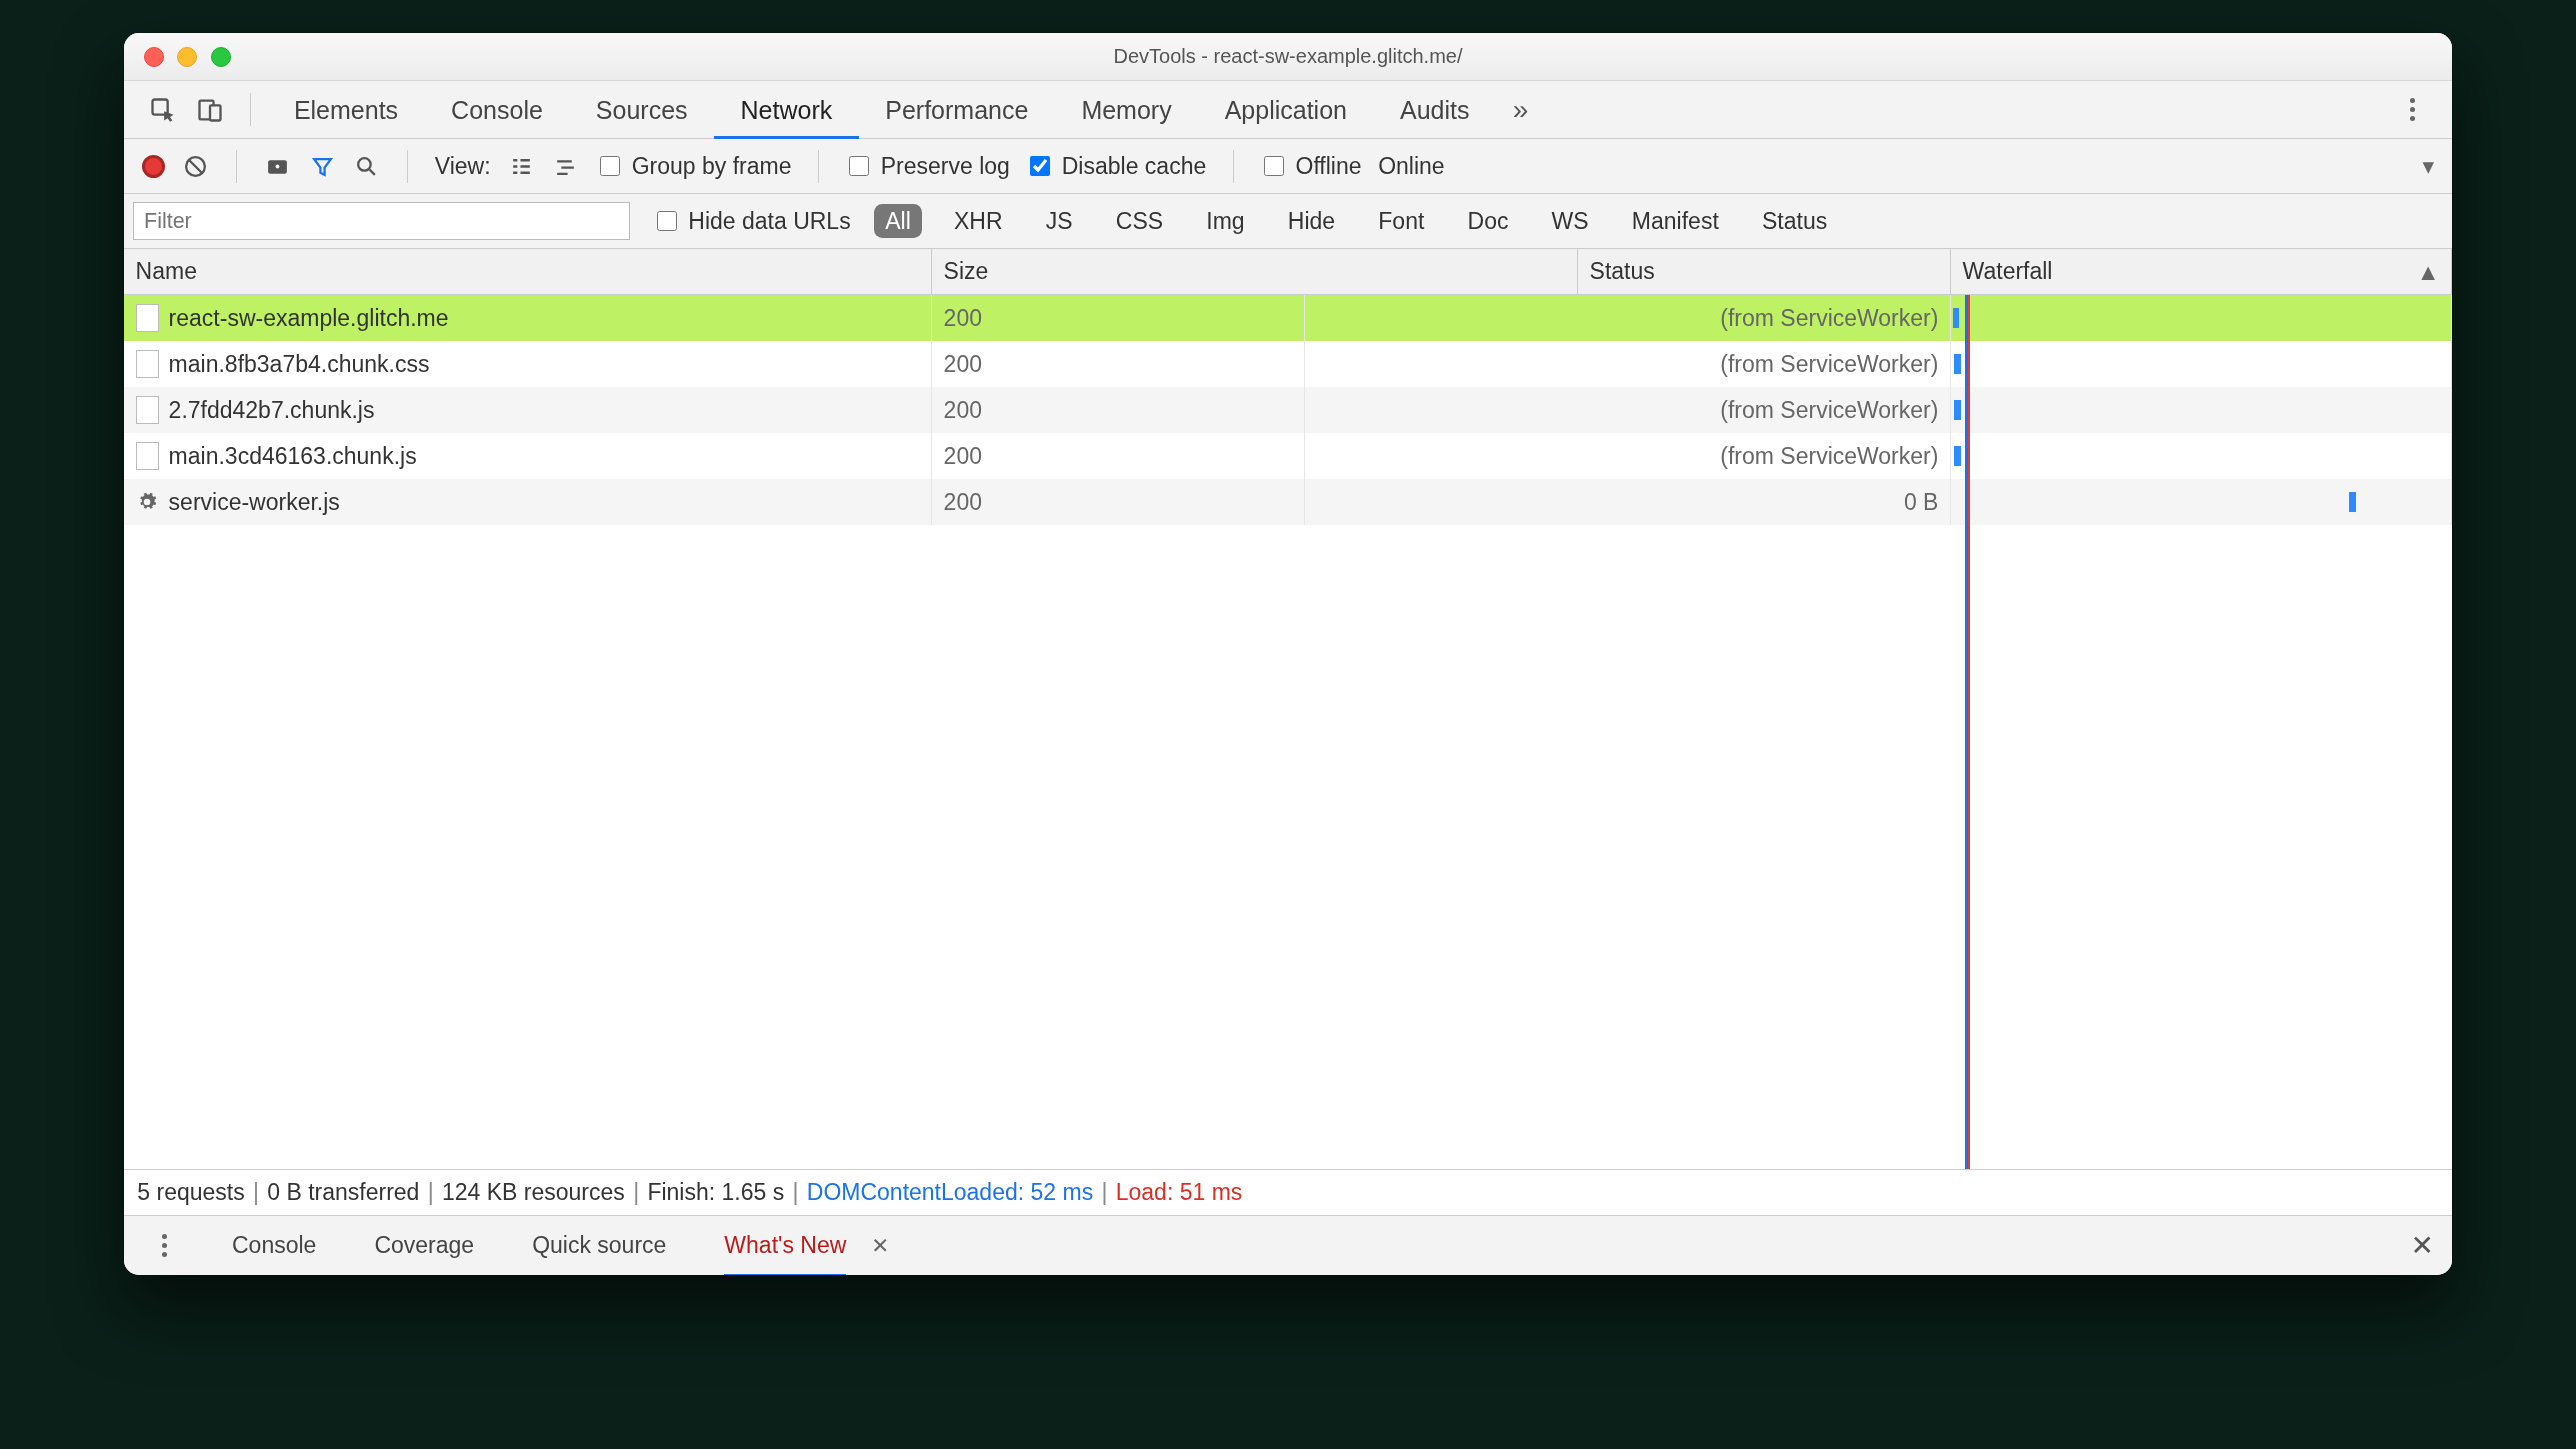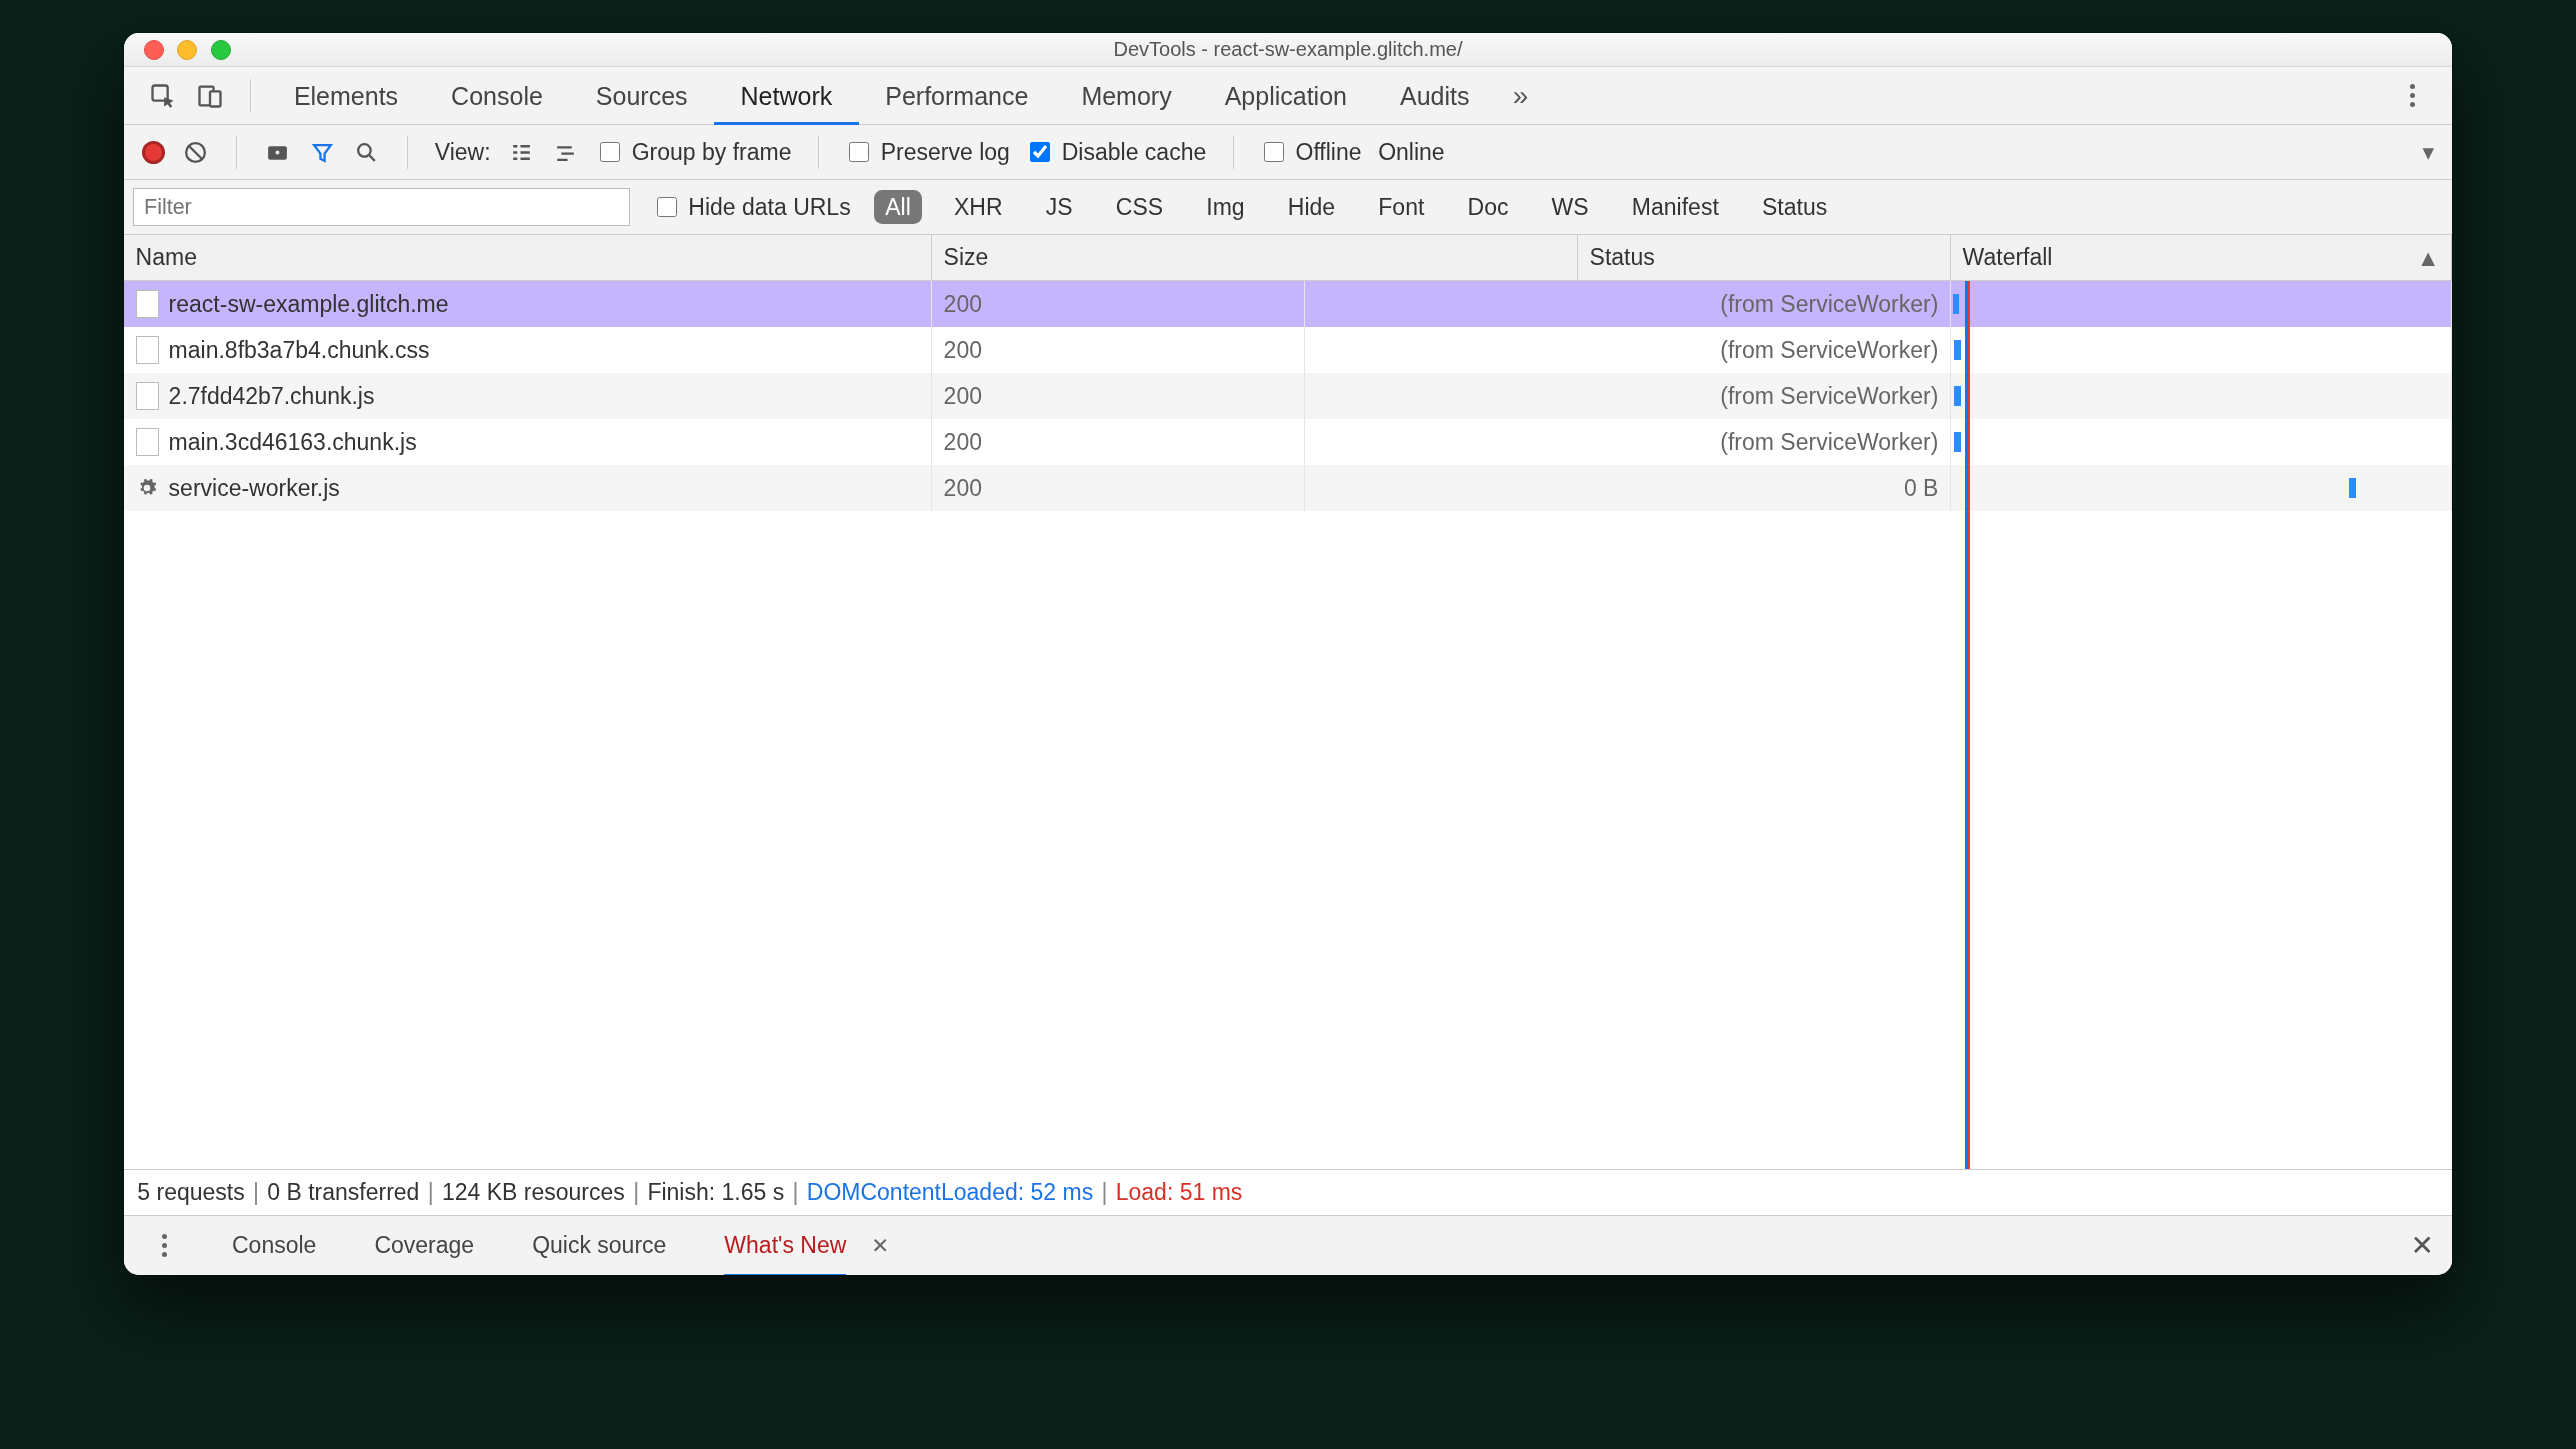--- a/index.html
+++ b/index.html
@@ -1,21 +1,21 @@
 <!DOCTYPE html>
 <html><head>
 <meta charset="utf-8">
 <style>
   html,body{margin:0;padding:0;background:#0a2019;font-family:-apple-system,BlinkMacSystemFont,"Helvetica Neue",Arial,sans-serif;font-size:18px;color:#333}
   *{box-sizing:border-box}
   .stage{width:2576px;height:1450px;display:flex;align-items:flex-start;justify-content:center;padding-top:33px}
   .window{width:2328px;height:1242px;background:#fff;border-radius:15px;box-shadow:0 33px 66px rgba(0,0,0,.6),0 0 0 0.8px rgba(0,0,0,.15);overflow:hidden;display:flex;flex-direction:column}
 
   
-  .titlebar{height:34px;background:linear-gradient(#f8f8f8,#ececec);border-bottom:0.8px solid #d7d7d7;display:flex;align-items:center;position:relative}
+  .titlebar{height:48px;background:linear-gradient(#f8f8f8,#ececec);border-bottom:0.8px solid #d7d7d7;display:flex;align-items:center;position:relative}
   .traffic{display:flex;gap:13.3px;padding-left:20px}
   .tl{width:20px;height:20px;border-radius:50%}
   .tl.red{background:#ff5f57;border:0.8px solid #e24b41}
   .tl.yellow{background:#ffbd2e;border:0.8px solid #e2a326}
   .tl.green{background:#28c940;border:0.8px solid #20a934}
   .title{position:absolute;left:0;right:0;text-align:center;font-size:20px;color:#555}
 
   
   .tabs{height:58px;background:#f3f3f3;border-bottom:0.8px solid #ccc;display:flex;align-items:center;padding:0 16.6px;gap:2px}
   .tabs .spacer{flex:1}
@@ -45,21 +45,21 @@
   .col{border-right:0.8px solid #ccc;height:100%;display:flex;align-items:center;padding:0 11.6px}
   .col.name{flex:0 0 808px}
   .col.status{flex:0 0 373px}
   .col.size{flex:0 0 646px}
   .col.wf{flex:1;position:relative}
   .sortic{position:absolute;right:11.6px;top:50%;transform:translateY(-50%);color:#666}
 
   .rows{flex:1;overflow:hidden;position:relative}
   .row{height:46px;display:flex;align-items:center;font-size:23px}
   .row:nth-child(even){background:#f5f5f5}
-  .row.sel{background:#c4b5fd}
+  .row.sel{background:#bef264}
   .cell{border-right:0.8px solid #e6e6e6;height:100%;display:flex;align-items:center;padding:0 11.6px}
   .cell.name{flex:0 0 808px;gap:10px}
   .cell.status{flex:0 0 373px;color:#666}
   .cell.size{flex:0 0 646px;justify-content:flex-end;color:#666}
   .cell.wf{flex:1;position:relative}
   .fic{width:23px;height:28px;background:#fff;border:0.8px solid #bbb;position:relative}
   .fic.gear{width:23px;height:23px;border:none;border-radius:50%;background:#f5f5f5;display:flex;align-items:center;justify-content:center}
   .fic.gear svg{width:20px;height:20px;fill:#666}
 
   .wf-layer{position:absolute;left:0;right:0;top:0;bottom:0;pointer-events:none}

